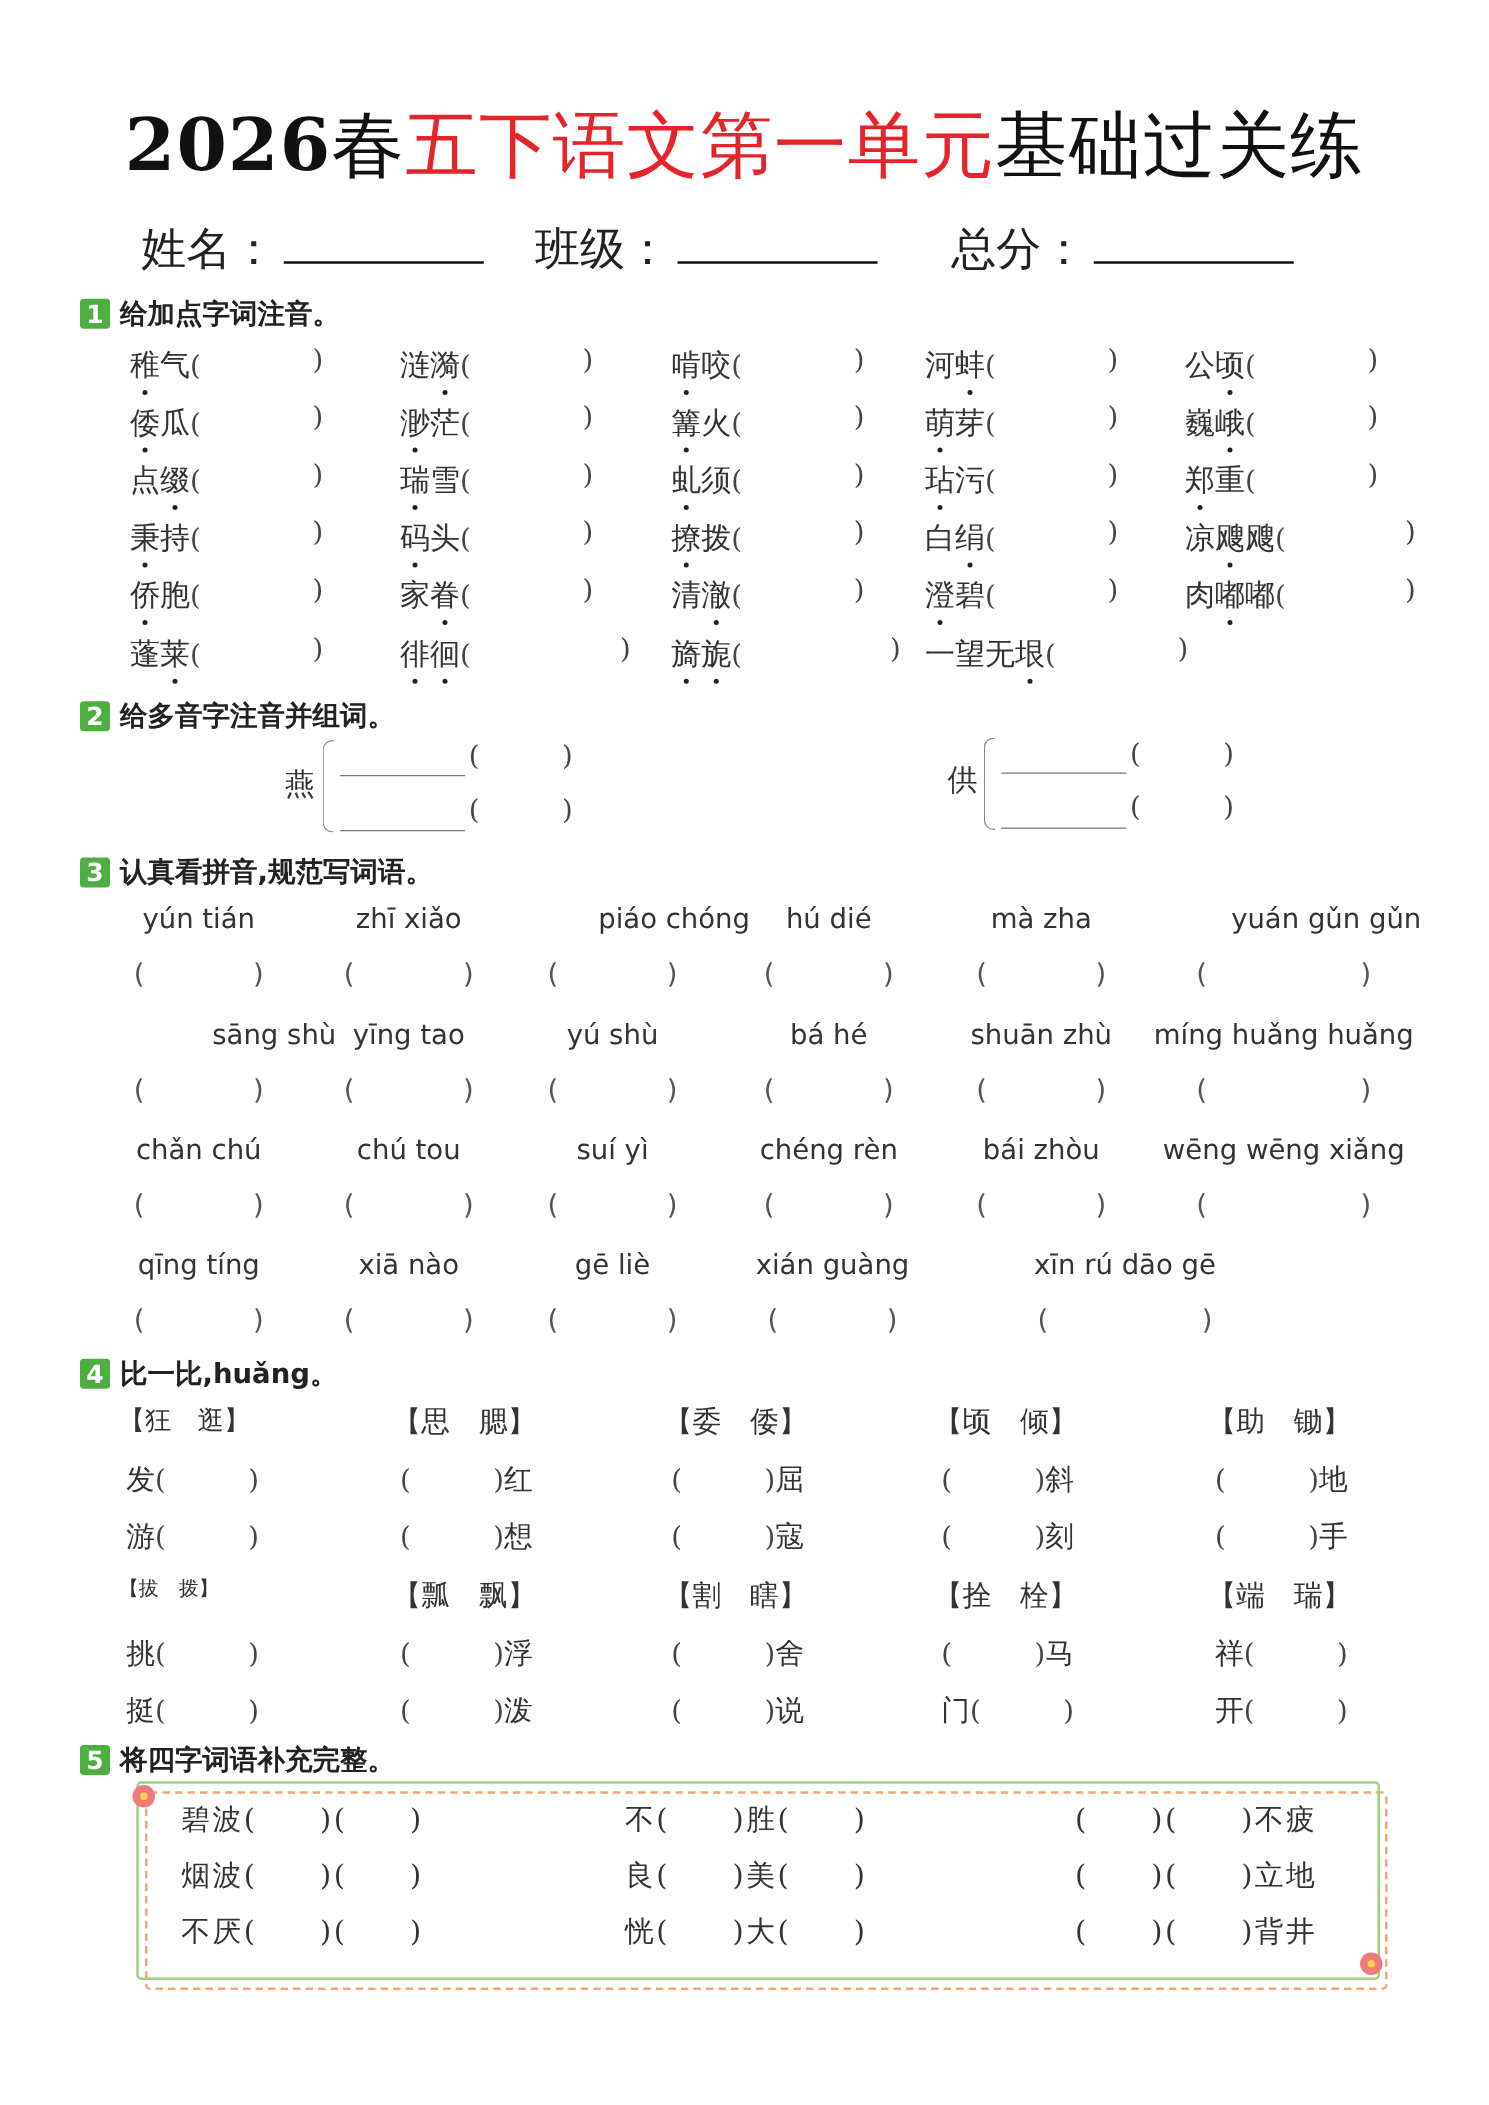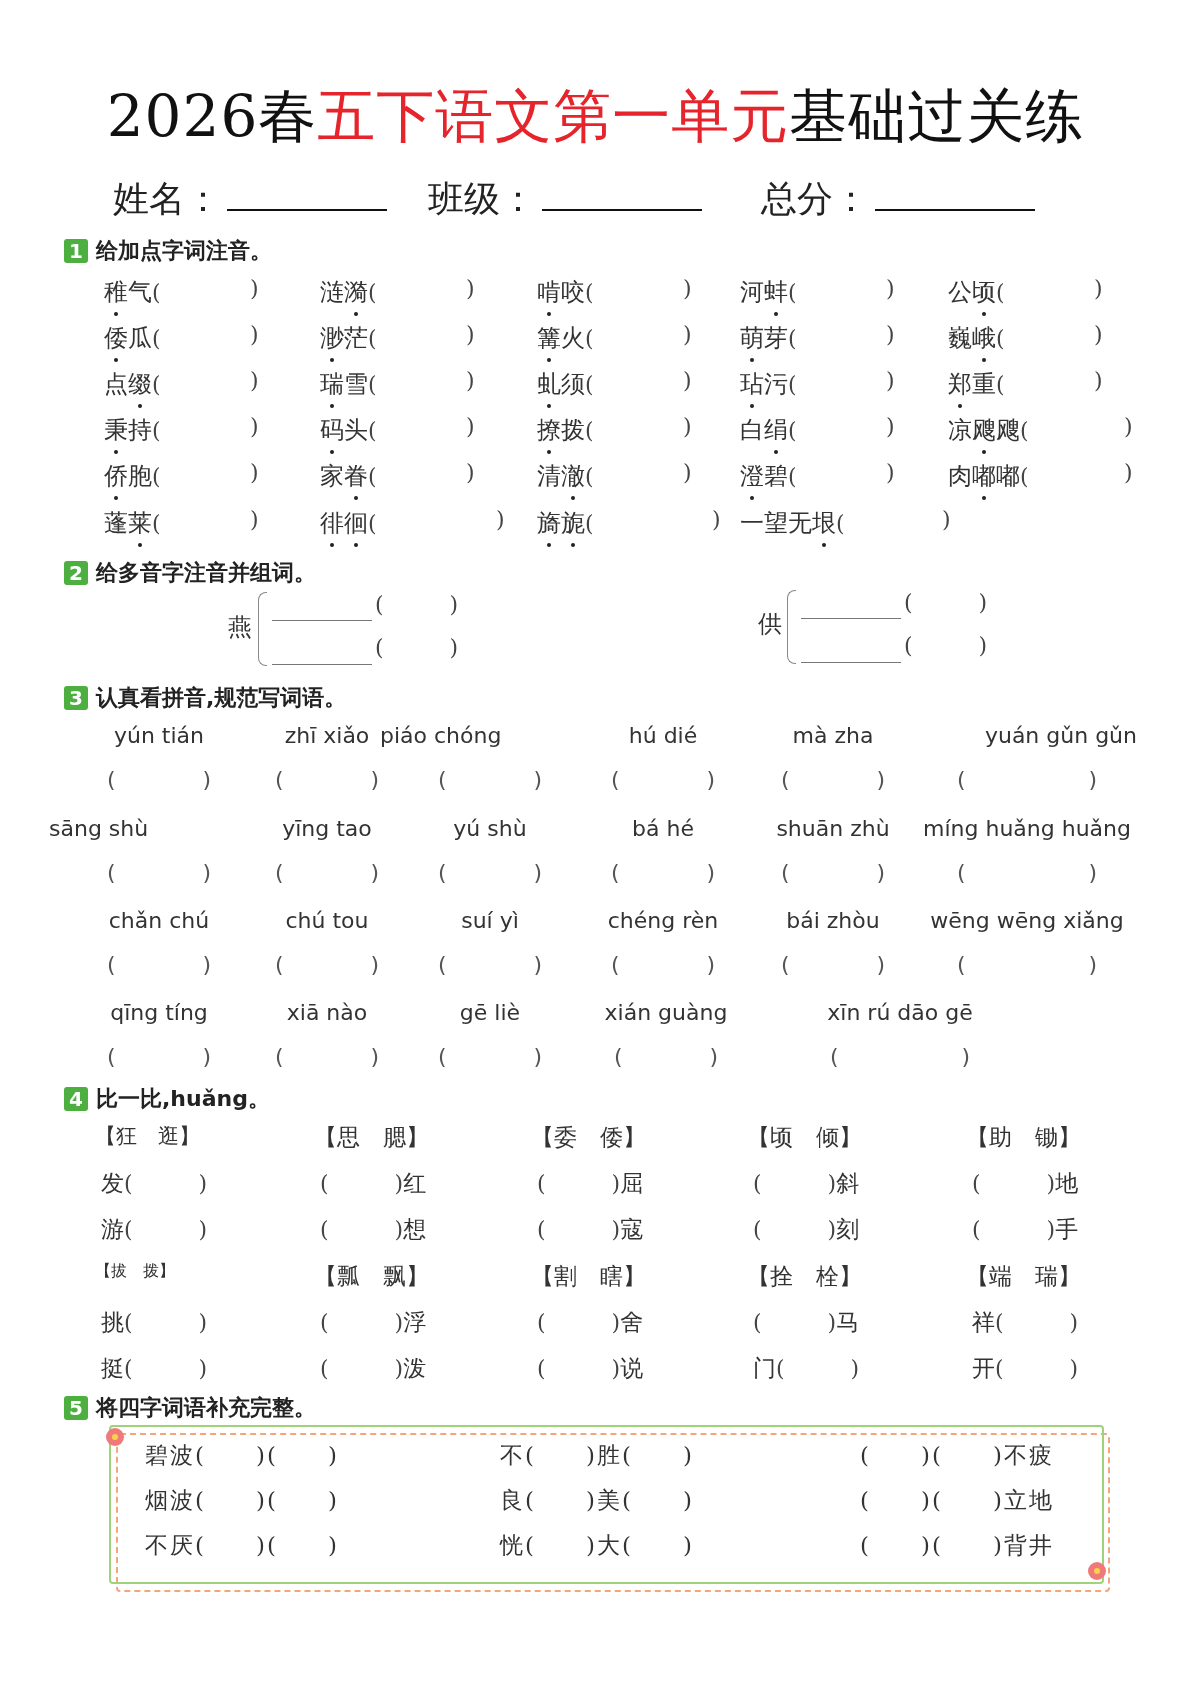--- a/index.html
+++ b/index.html
@@ -1,20 +1,20 @@
 <!DOCTYPE html>
 <html><head>
 <meta charset="utf-8">
 <style>
   html, body { margin:0; padding:0; background:#ffffff; }
   body { width:1191px; height:1684px; position:relative; overflow:hidden;
          font-family:"DejaVu Serif","Liberation Serif",serif; color:#2a2a2a; }
   .title { position:absolute; left:0; top:78px; width:1191px; text-align:center;
            font-size:58px; font-weight:normal; letter-spacing:1px; color:#111; white-space:nowrap; }
-  .title .year { font-family:"DejaVu Serif","Liberation Serif",serif; font-weight:normal; }
+  .title .year { font-family:"DejaVu Serif","Liberation Serif",serif; font-weight:bold; }
   .title .red { color:#e5242b; }
   .info { position:absolute; top:175px; left:113px; font-size:36px; color:#222; white-space:nowrap; }
   .info .fld { position:absolute; top:0; }
   .info .line { display:inline-block; border-bottom:2px solid #111; vertical-align:baseline; height:34px; margin-left:6px; }
   .sec { position:absolute; left:64px; font-family:"DejaVu Sans","Liberation Sans",sans-serif;
          font-size:22px; font-weight:bold; color:#222; white-space:nowrap; display:flex; align-items:center; }
   .badge { display:inline-block; width:24px; height:24px; background:#4caf3f; color:#fff; border-radius:3px;
            font-size:20px; line-height:24px; text-align:center; margin-right:8px; font-family:"DejaVu Sans",sans-serif; font-weight:bold; }
   .abs { position:absolute; white-space:nowrap; }
   .cn { font-size:24px; color:#333; }
@@ -174,41 +174,41 @@
     <div class="abs py" style="left:49px;width:220px;text-align:center;top:723px">yún tián</div>
     <div class="abs py" style="left:107px;top:767px;width:104px;display:flex;justify-content:space-between;color:#555">
       <span>(</span>
       <span>)</span>
     </div>
     <div class="abs py" style="left:217px;width:220px;text-align:center;top:723px">zhī xiǎo</div>
     <div class="abs py" style="left:275px;top:767px;width:104px;display:flex;justify-content:space-between;color:#555">
       <span>(</span>
       <span>)</span>
     </div>
-    <div class="abs py" style="left:380px;width:220px;text-align:left;top:723px">piáo chóng</div>
+    <div class="abs py" style="left:380px;width:220px;text-align:right;top:723px">piáo chóng</div>
     <div class="abs py" style="left:438px;top:767px;width:104px;display:flex;justify-content:space-between;color:#555">
       <span>(</span>
       <span>)</span>
     </div>
     <div class="abs py" style="left:553px;width:220px;text-align:center;top:723px">hú dié</div>
     <div class="abs py" style="left:611px;top:767px;width:104px;display:flex;justify-content:space-between;color:#555">
       <span>(</span>
       <span>)</span>
     </div>
     <div class="abs py" style="left:723px;width:220px;text-align:center;top:723px">mà zha</div>
     <div class="abs py" style="left:781px;top:767px;width:104px;display:flex;justify-content:space-between;color:#555">
       <span>(</span>
       <span>)</span>
     </div>
     <div class="abs py" style="left:917px;width:220px;text-align:right;top:723px">yuán gǔn gǔn</div>
     <div class="abs py" style="left:957px;top:767px;width:140px;display:flex;justify-content:space-between;color:#555">
       <span>(</span>
       <span>)</span>
     </div>
-    <div class="abs py" style="left:49px;width:220px;text-align:left;top:816px">sāng shù</div>
+    <div class="abs py" style="left:49px;width:220px;text-align:right;top:816px">sāng shù</div>
     <div class="abs py" style="left:107px;top:860px;width:104px;display:flex;justify-content:space-between;color:#555">
       <span>(</span>
       <span>)</span>
     </div>
     <div class="abs py" style="left:217px;width:220px;text-align:center;top:816px">yīng tao</div>
     <div class="abs py" style="left:275px;top:860px;width:104px;display:flex;justify-content:space-between;color:#555">
       <span>(</span>
       <span>)</span>
     </div>
     <div class="abs py" style="left:380px;width:220px;text-align:center;top:816px">yú shù</div>

